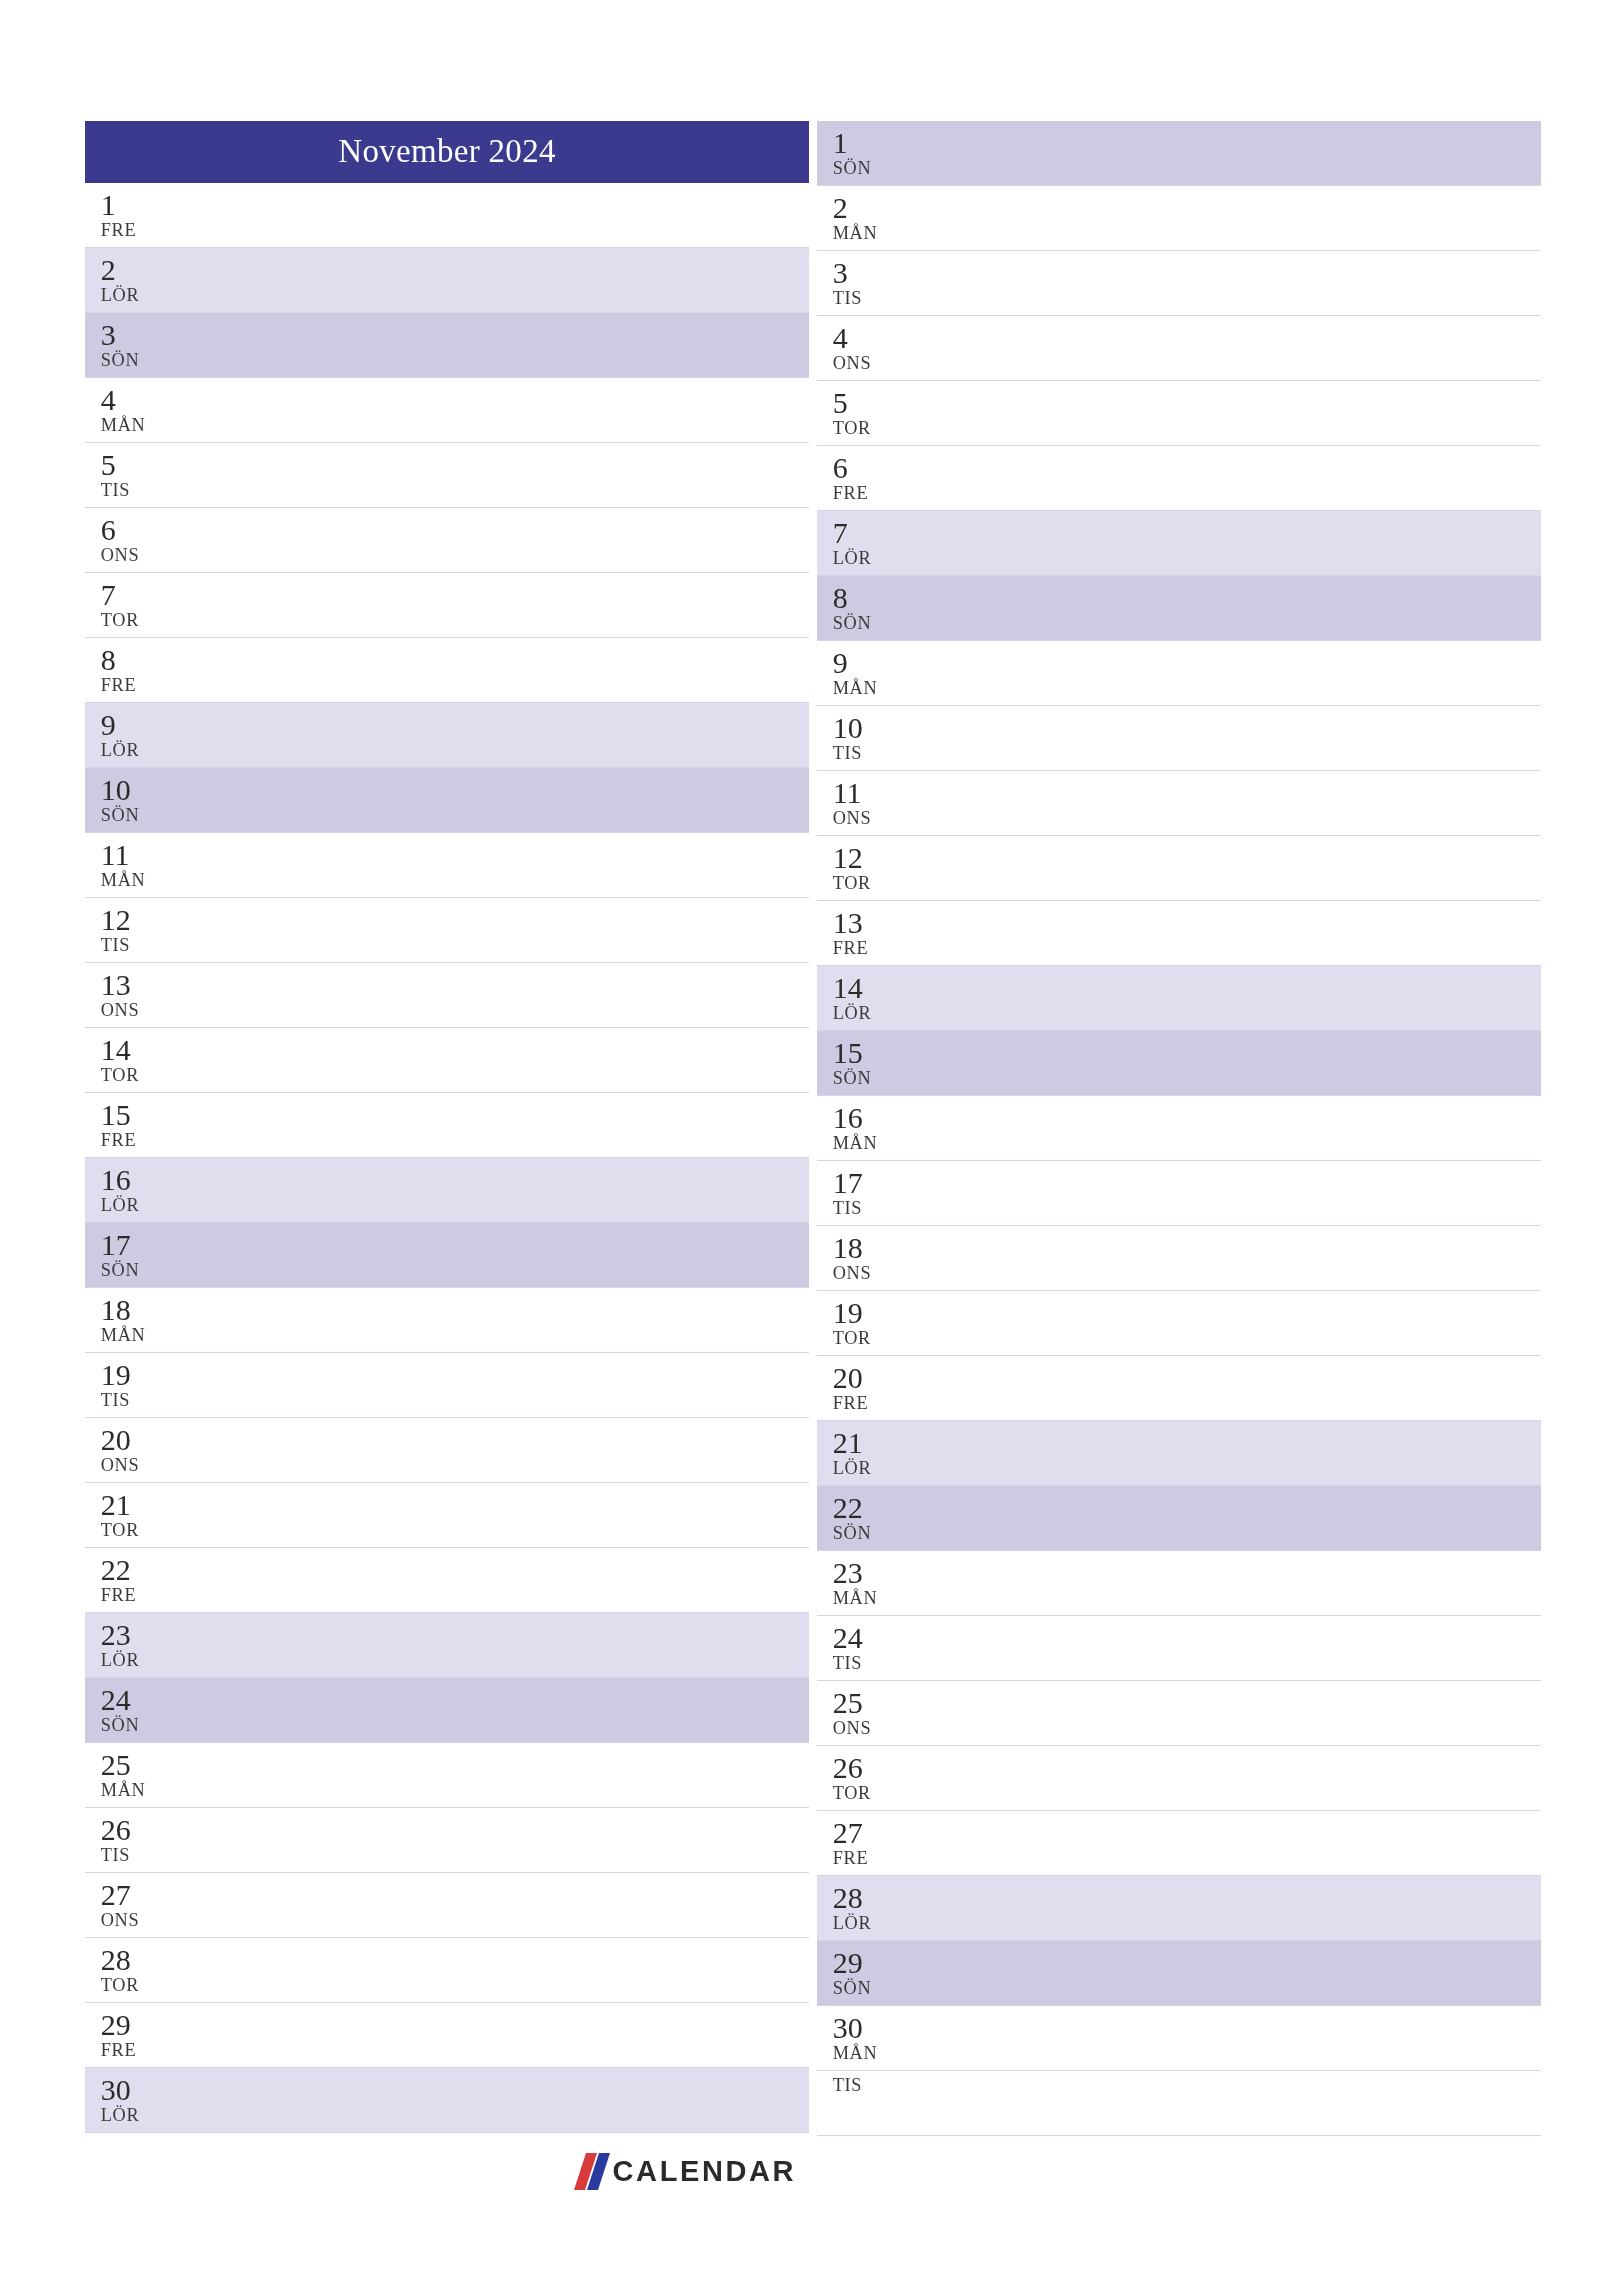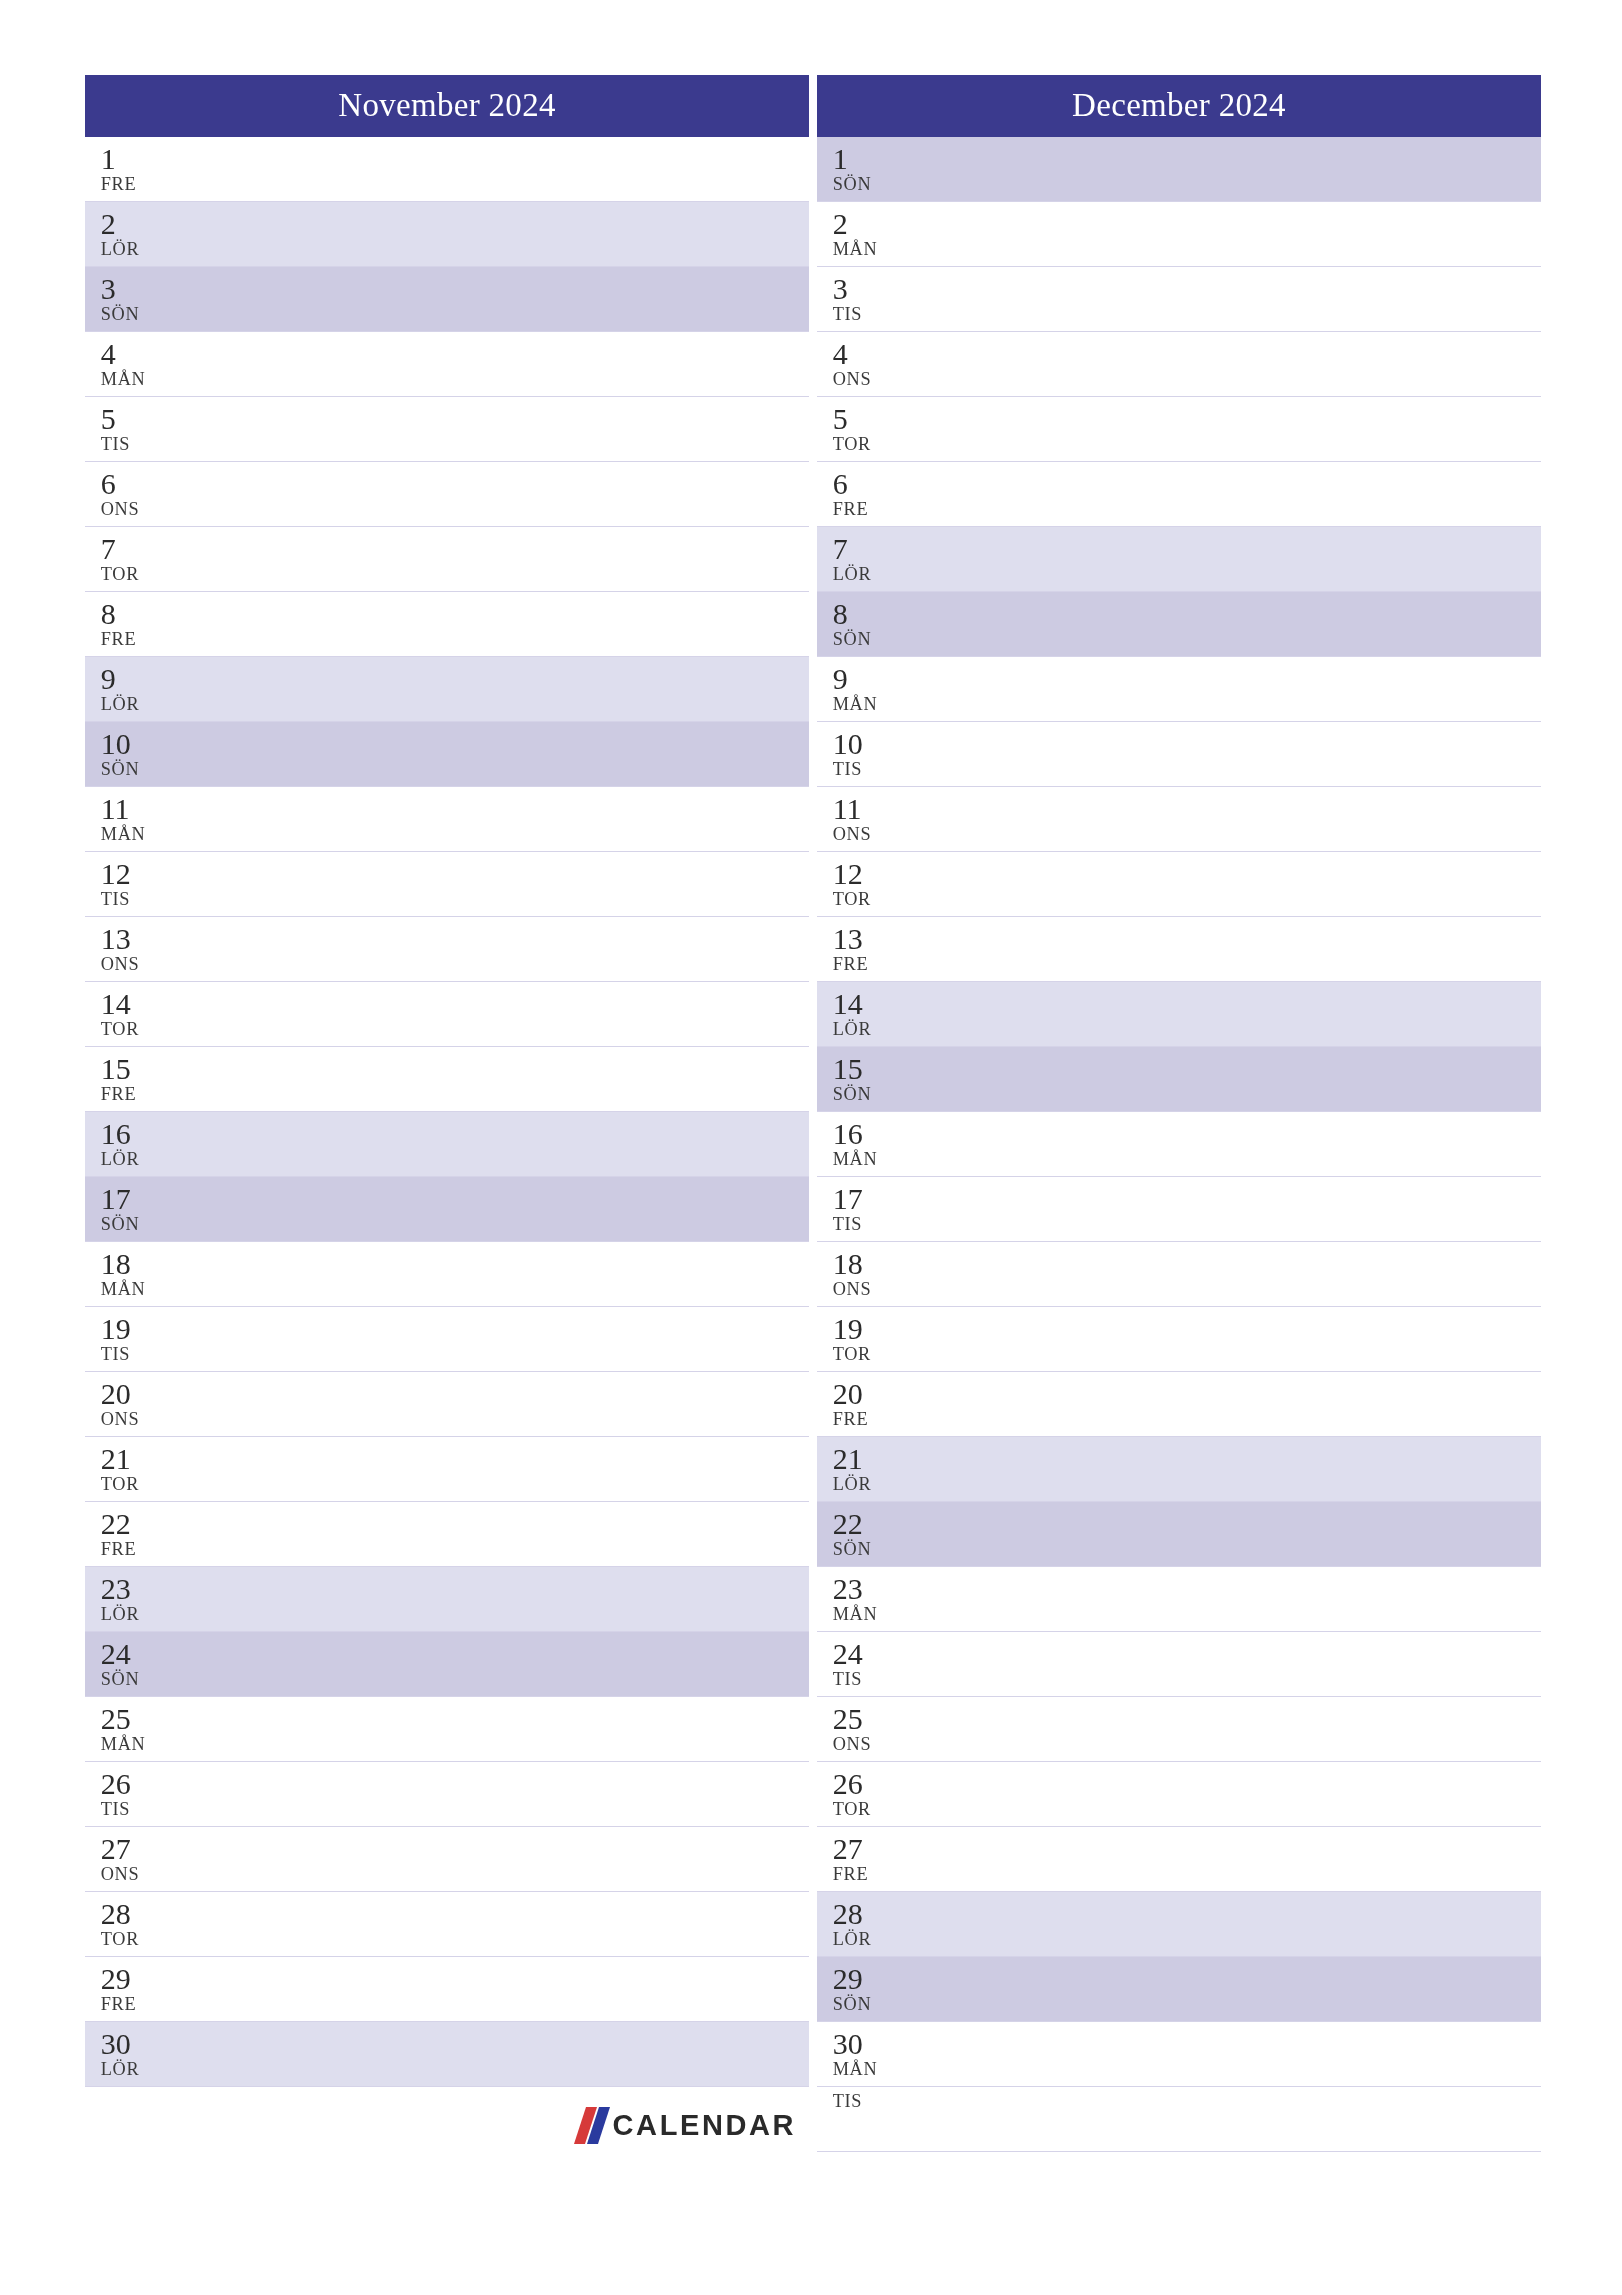--- a/index.html
+++ b/index.html
@@ -7,20 +7,21 @@
     font-family: Georgia, 'Times New Roman', serif;
     background: #ffffff;
     width: 1623px;
     height: 2295px;
     padding: 75px 82px 52px 85px;
   }
   .calendar-wrapper {
     display: flex;
     gap: 7.9px;
     width: 100%;
+    margin-top: 46px;
   }
   .month-col {
     flex: 1;
     display: flex;
     flex-direction: column;
   }
   .month-header {
     background: #3b3a8e;
     color: #ffffff;
     text-align: center;
@@ -206,21 +207,20 @@
       </div>
       <div class="footer-logo">
         <div class="logo-stripes">
           <div class="stripe red"></div>
           <div class="stripe blue"></div>
         </div>
         <div class="logo-text">CALENDAR</div>
       </div>
     </div>
     <div class="month-col">
-      <div class="month-header">December 2024</div>
       <div class="day-row sun">
         <div class="day-num">1</div>
         <div class="day-abbr">SÖN</div>
       </div>
       <div class="day-row ">
         <div class="day-num">2</div>
         <div class="day-abbr">MÅN</div>
       </div>
       <div class="day-row ">
         <div class="day-num">3</div>

